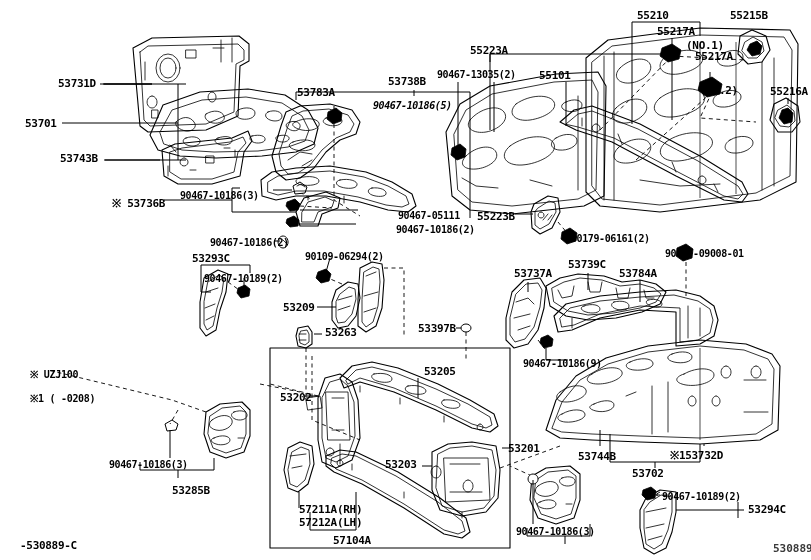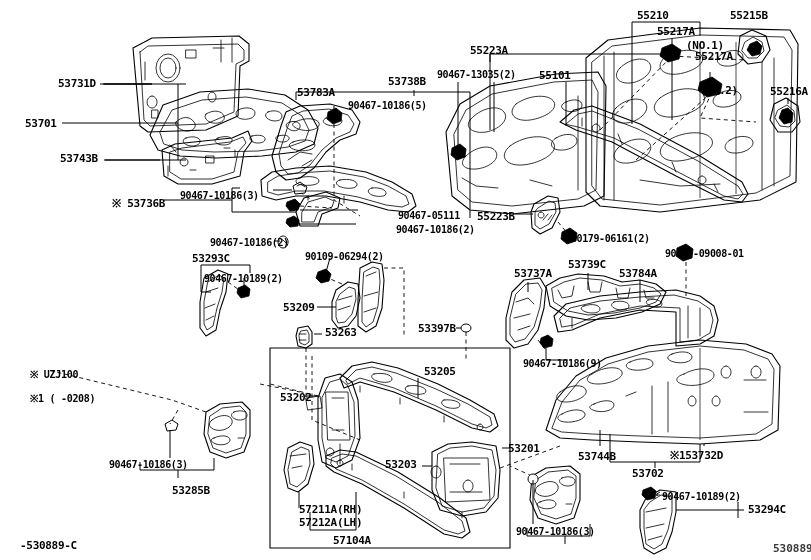--- a/index.html
+++ b/index.html
@@ -529,21 +529,21 @@
       <div class="lbl" style="left: 58px; top: 78px;">53731D</div>
       <div class="lbl" style="left: 25px; top: 118px;">53701</div>
       <div class="lbl" style="left: 60px; top: 153px;">53743B</div>
       <div class="lbl" style="left: 112px; top: 198px;">※ 53736B</div>
       <div class="lbl sm" style="left: 180px; top: 190px;">90467-10186(3)</div>
       <div class="lbl sm" style="left: 210px; top: 237px;">90467-10186(2)</div>
       <div class="lbl" style="left: 192px; top: 253px;">53293C</div>
       <div class="lbl sm" style="left: 204px; top: 273px;">90467-10189(2)</div>
       <div class="lbl" style="left: 297px; top: 87px;">53783A</div>
       <div class="lbl" style="left: 388px; top: 76px;">53738B</div>
-      <div class="lbl sm" style="left: 348px; top: 100px;">90467-10186(5)</div>
+      <div class="lbl sm" style="left: 373px; top: 100px; font-style: italic;">90467-10186(5)</div>
       <div class="lbl sm" style="left: 398px; top: 210px;">90467-05111</div>
       <div class="lbl sm" style="left: 396px; top: 224px;">90467-10186(2)</div>
       <div class="lbl" style="left: 470px; top: 45px;">55223A</div>
       <div class="lbl sm" style="left: 437px; top: 69px;">90467-13035(2)</div>
       <div class="lbl" style="left: 539px; top: 70px;">55101</div>
       <div class="lbl" style="left: 637px; top: 10px;">55210</div>
       <div class="lbl" style="left: 657px; top: 26px;">55217A</div>
       <div class="lbl" style="left: 662px; top: 40px; margin-left: 24px;">(NO.1)</div>
       <div class="lbl" style="left: 695px; top: 51px;">55217A</div>
       <div class="lbl" style="left: 700px; top: 57px; margin-top: 28px;">(NO.2)</div>

